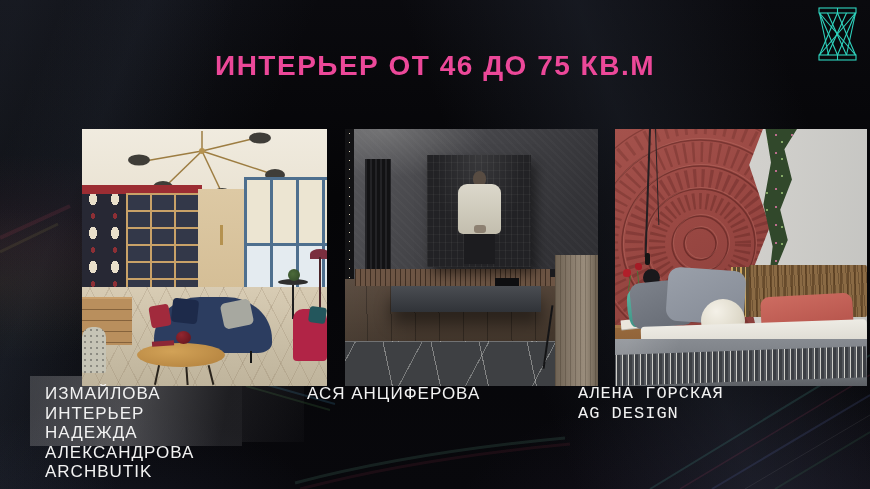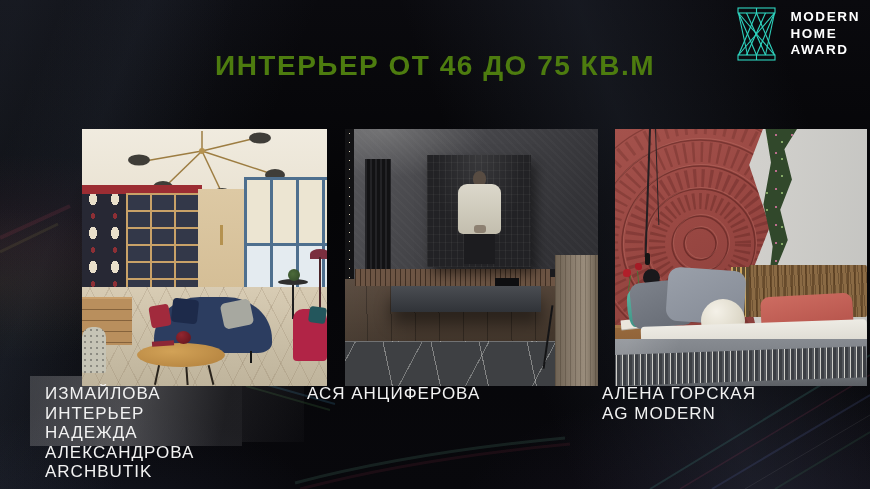--- a/index.html
+++ b/index.html
@@ -19,21 +19,21 @@
     linear-gradient(180deg,#0a0a0e 0%,#050507 40%,#08080c 100%);}
   .holo{position:absolute;inset:0;pointer-events:none;}
   .foil-gray{left:30px;top:376px;width:212px;height:70px;
     background:linear-gradient(100deg,rgba(140,140,143,0.35),rgba(120,120,124,0.60) 45%,rgba(100,100,104,0.25) 90%);}
   .foil-gray2{left:242px;top:386px;width:62px;height:56px;
     background:linear-gradient(115deg,rgba(150,150,155,0.12),rgba(80,80,85,0.05));}
 
   
   .category{left:0;top:30px;width:100%;text-align:center;color:#ededed;
     font-size:19px;line-height:1;letter-spacing:5px;font-weight:400;}
-  .title{left:0;top:52px;width:100%;text-align:center;color:#4d7c0f;
+  .title{left:0;top:52px;width:100%;text-align:center;color:#ec4899;
     font-size:28px;line-height:1;letter-spacing:1.5px;font-weight:700;}
 
   
   .logo{top:6px;right:10px;display:flex;align-items:center;gap:11px;}
   .logo-icon{width:45px;height:56px;display:block;}
   .logo-text{color:#fff;font-size:13.5px;font-weight:700;letter-spacing:1.6px;line-height:16.5px;}
 
   
   .ph{position:absolute;top:113px;height:257px;overflow:hidden;background:#1a1a1a;}
   .ph *{position:absolute;}
@@ -181,21 +181,21 @@
     background-image:linear-gradient(105deg,rgba(255,255,255,0.15) 5%,rgba(0,0,0,0) 25%),
       linear-gradient(180deg,rgba(0,0,0,0) 60%,rgba(0,0,0,0.15)),
       linear-gradient(180deg,#878b91,#6d7177);}
   .p3-stripes{left:0;top:226px;width:252px;height:31px;transform:rotate(-2deg);transform-origin:left bottom;
     background:repeating-linear-gradient(92deg,#54575c 0 2px,#cfcfca 2px 3px,#3c3f44 3px 6px);}
 
   
   .nom{top:384px;color:#f2f2f2;font-size:17px;line-height:19.5px;letter-spacing:1px;font-weight:400;}
   .nom1{left:45px;}
   .nom2{left:307px;}
-  .nom3{left:602px;}
+  .nom3{left:578px;font-family:Liberation Mono, monospace;}
 </style>
 </head>
 <body>
 
 <div class="slide">
   <div class="bg"></div>
 
   <svg class="holo" width="870" height="489" viewBox="0 0 870 489">
     <line x1="650" y1="489" x2="870" y2="355" stroke="rgba(110,240,210,0.12)" stroke-width="2"></line>
     <line x1="680" y1="489" x2="870" y2="375" stroke="rgba(255,90,140,0.10)" stroke-width="1.5"></line>
@@ -227,25 +227,20 @@
         <line x1="22" y1="7" x2="40" y2="49"></line>
         <line x1="40" y1="7" x2="22" y2="49"></line>
         <line x1="4" y1="7" x2="40" y2="49"></line>
         <line x1="40" y1="7" x2="4" y2="49"></line>
         <line x1="12" y1="7" x2="31" y2="49"></line>
         <line x1="31" y1="7" x2="12" y2="49"></line>
         <line x1="4" y1="7" x2="13" y2="49"></line>
         <line x1="40" y1="7" x2="31" y2="49"></line>
       </g>
     </svg>
-    <div class="logo-text">
-      <div>MODERN</div>
-      <div>HOME</div>
-      <div>AWARD</div>
-    </div>
   </div>
 
   <figure class="ph ph1" role="img" aria-label="Living room with navy sofa, red armchair, patterned wallpaper, wooden shelving and brass chandelier">
     <div class="p1-ceiling"></div>
     <svg class="p1-chand" viewBox="0 0 170 80">
       <g stroke="#9d7d42" stroke-width="1.5" fill="none">
         <line x1="85" y1="0" x2="85" y2="20"></line>
         <line x1="85" y1="20" x2="28" y2="30"></line>
         <line x1="85" y1="20" x2="135" y2="8"></line>
         <line x1="85" y1="20" x2="152" y2="42"></line>
@@ -366,15 +361,15 @@
     <div>ИНТЕРЬЕР</div>
     <div>НАДЕЖДА</div>
     <div>АЛЕКСАНДРОВА</div>
     <div>ARCHBUTIK</div>
   </div>
   <div class="a nom nom2">
     <div>АСЯ АНЦИФЕРОВА</div>
   </div>
   <div class="a nom nom3">
     <div>АЛЕНА ГОРСКАЯ</div>
-    <div>AG MODERN</div>
+    <div>AG DESIGN</div>
   </div>
 </div>
 
 </body></html>

